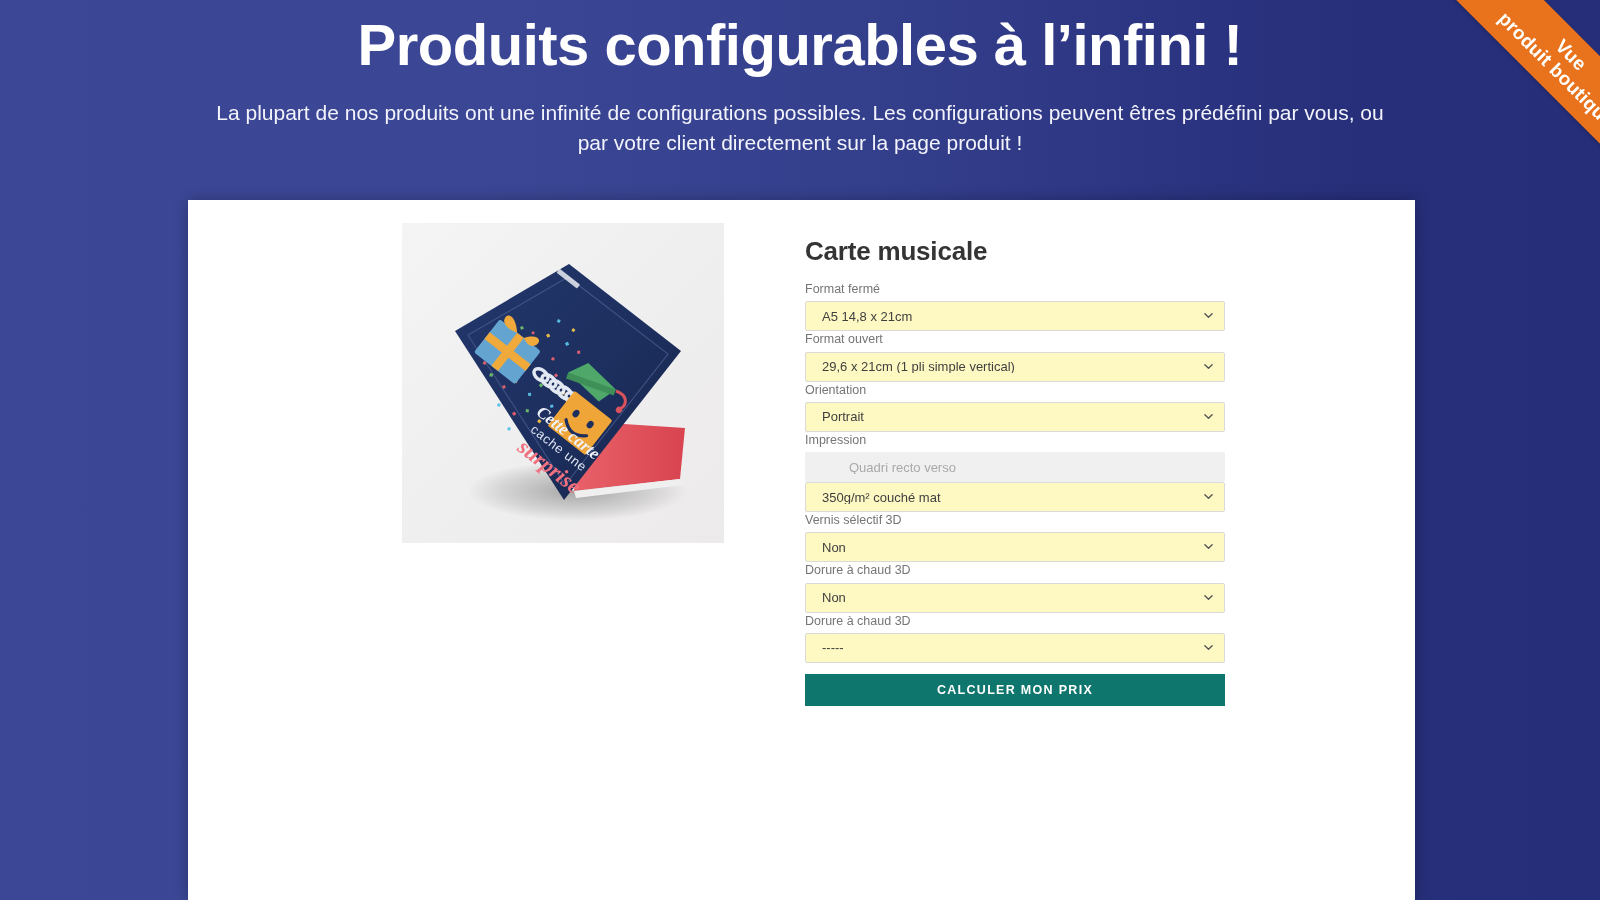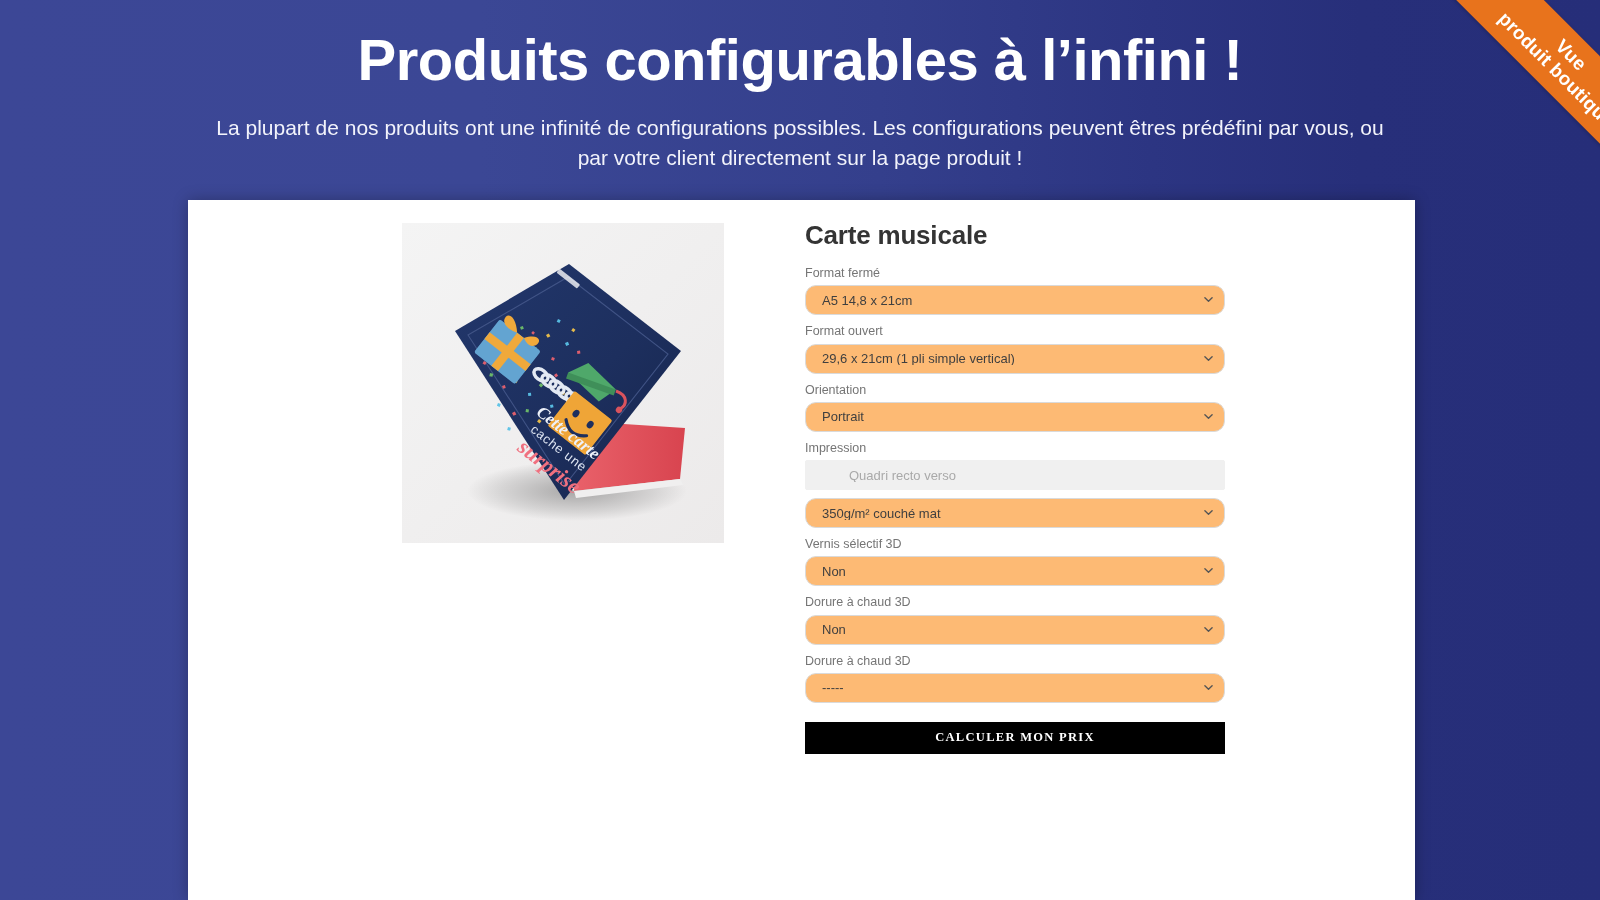--- a/index.html
+++ b/index.html
@@ -31,21 +31,21 @@
         #262e79 100%);
     overflow: hidden;
   }
 
   
   .hero {
     position: absolute;
     left: 0;
     top: 0;
     width: 1600px;
-    padding-top: 28px;
+    padding-top: 13px;
     text-align: center;
     color: #ffffff;
   }
 
   .hero-title {
     font-size: 58px;
     font-weight: bold;
     line-height: 1.12;
     letter-spacing: -0.5px;
     color: #ffffff;
@@ -120,51 +120,50 @@
     width: 322px;
     height: 320px;
     background: #f1f1f1;
     overflow: hidden;
   }
 
   
   .product-form {
     position: absolute;
     left: 617px;
-    top: 20px;
+    top: 36px;
     width: 420px;
   }
 
   .product-title {
     font-size: 26px;
     font-weight: bold;
     color: #343434;
     letter-spacing: -0.2px;
     margin-bottom: 14px;
   }
 
   .field {
-    margin-bottom: 8px;
   }
 
   .field-label {
     display: block;
     font-size: 12.5px;
     color: #757575;
     margin-bottom: 4px;
     line-height: 1.3;
   }
 
   .select-box {
     position: relative;
     width: 420px;
     height: 30px;
-    background: #fdba74;
+    background: #fef9c3;
     border: 1px solid #dadada;
-    border-radius: 11px;
+    border-radius: 2px;
     display: flex;
     align-items: center;
   }
 
   .select-value {
     font-size: 13px;
     color: #3f3f3f;
     padding-left: 16px;
     line-height: 1;
     white-space: nowrap;
@@ -204,24 +203,24 @@
     font-size: 13px;
     color: #3f3f3f;
     padding-left: 16px;
     outline: none;
   }
 
   .calc-button {
     margin-top: 11px;
     width: 420px;
     height: 32px;
-    background: #000000;
+    background: #0f766e;
     border: none;
     color: #ffffff;
-    font-family: Liberation Serif, serif;
+    font-family: Liberation Sans, sans-serif;
     font-size: 12.5px;
     font-weight: bold;
     letter-spacing: 1.3px;
     text-transform: uppercase;
     cursor: pointer;
     text-align: center;
   }
 
   
   .card-scene {

